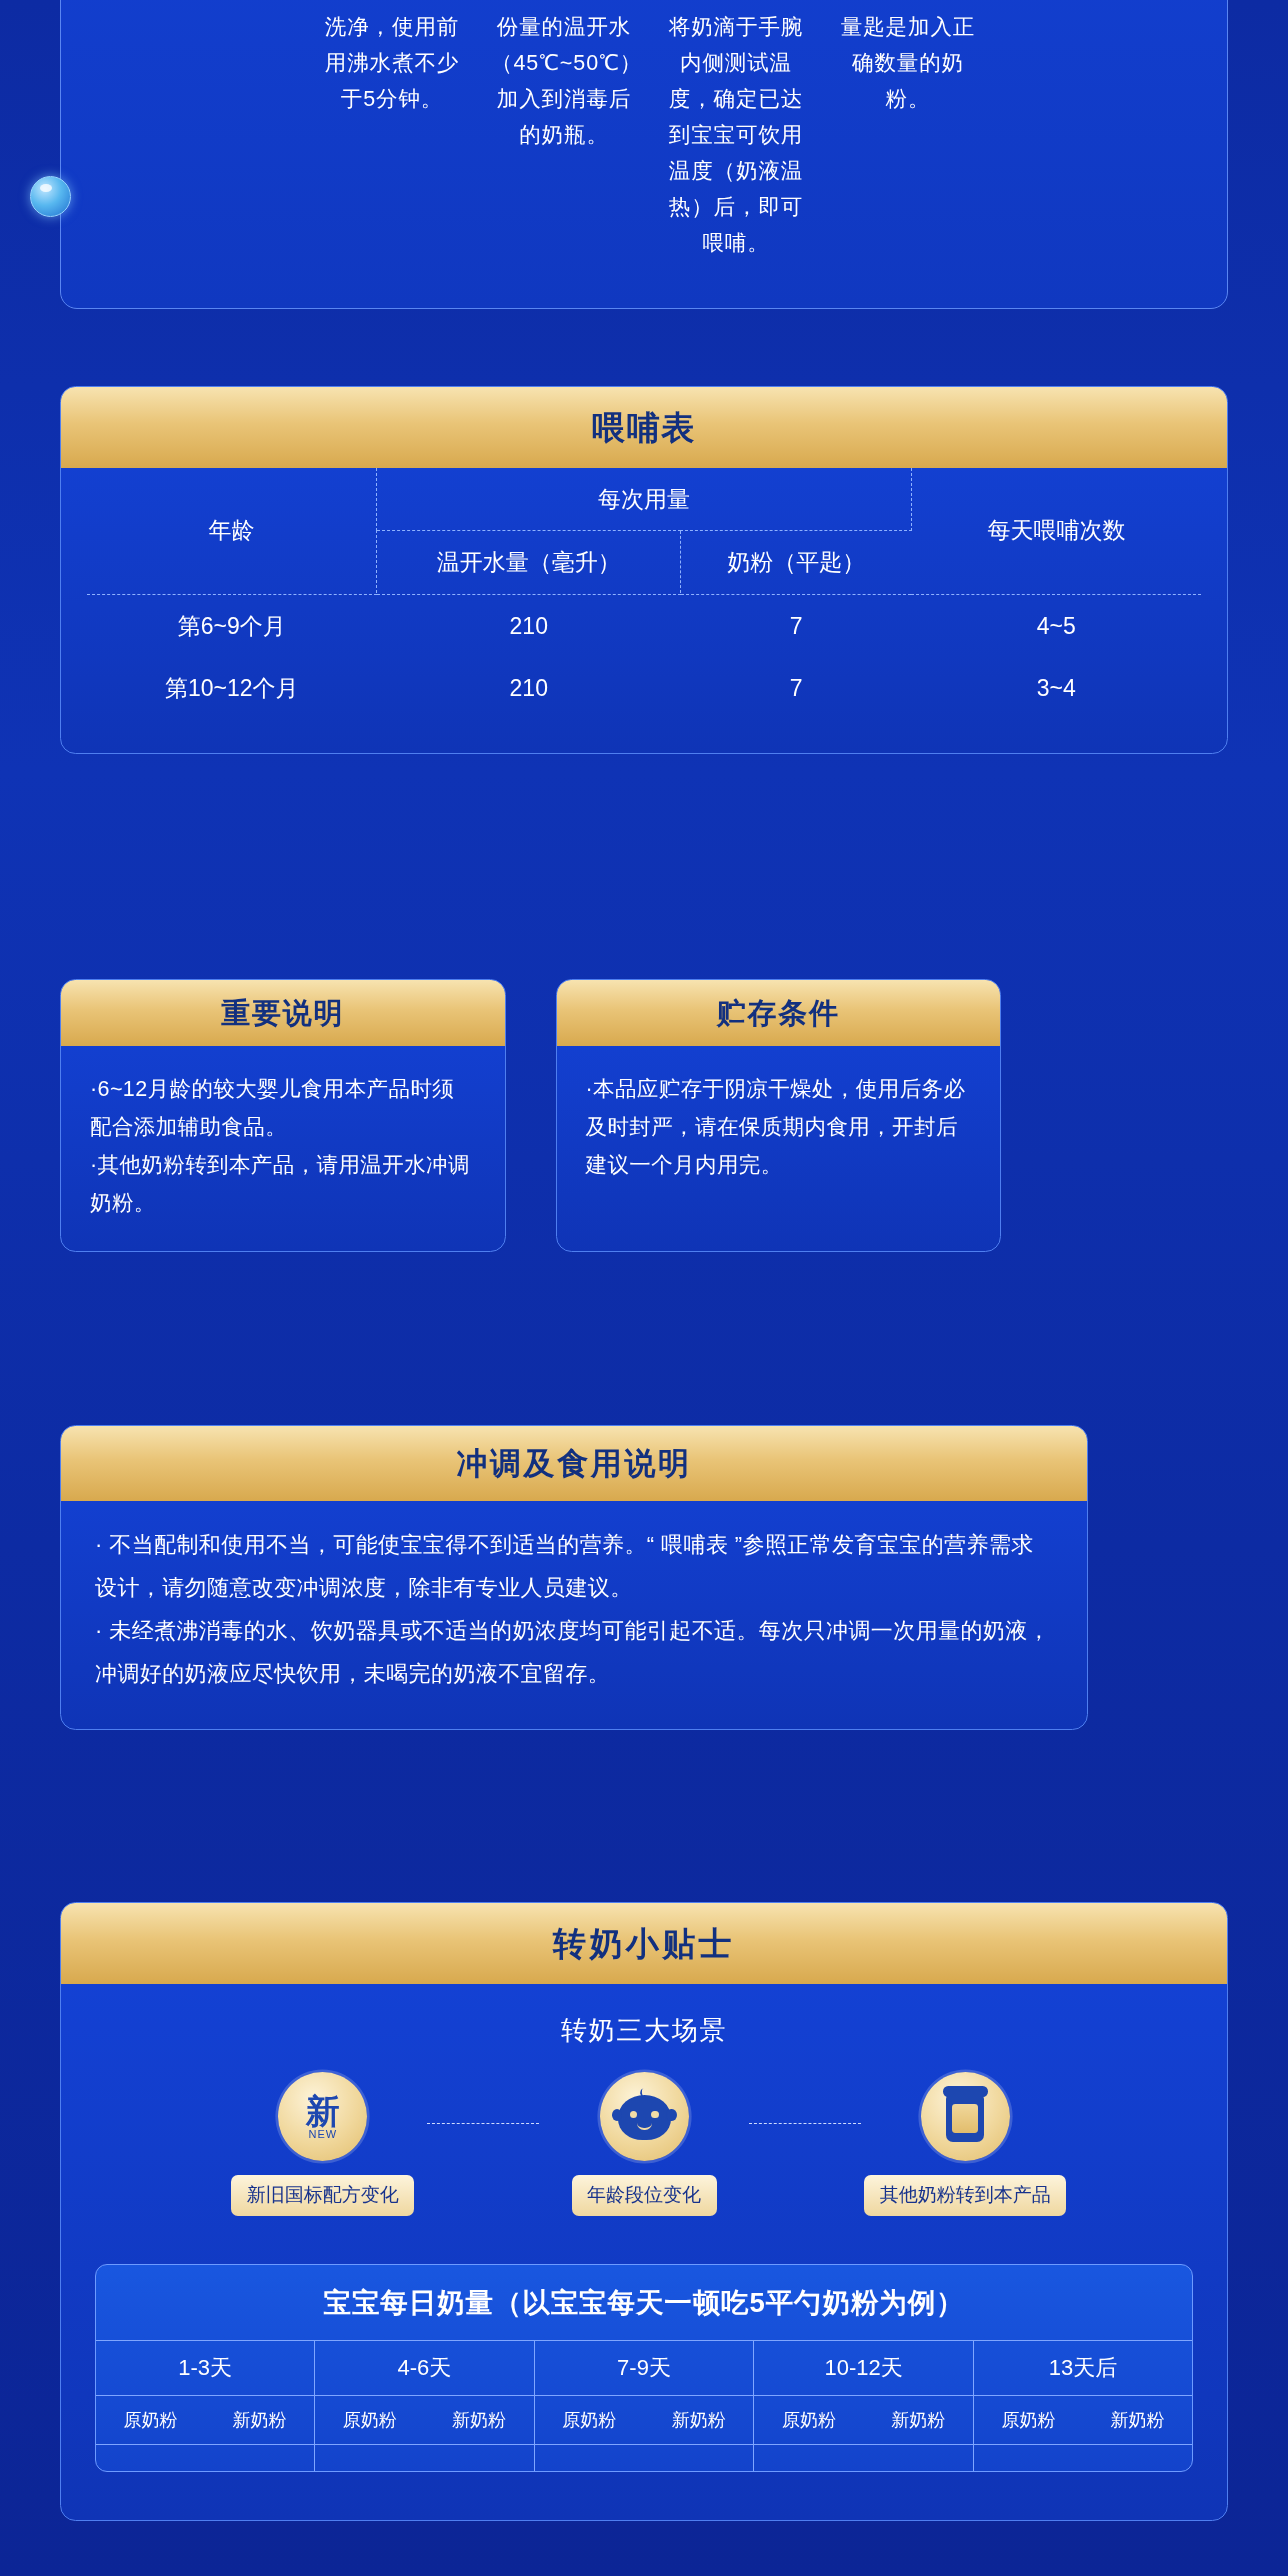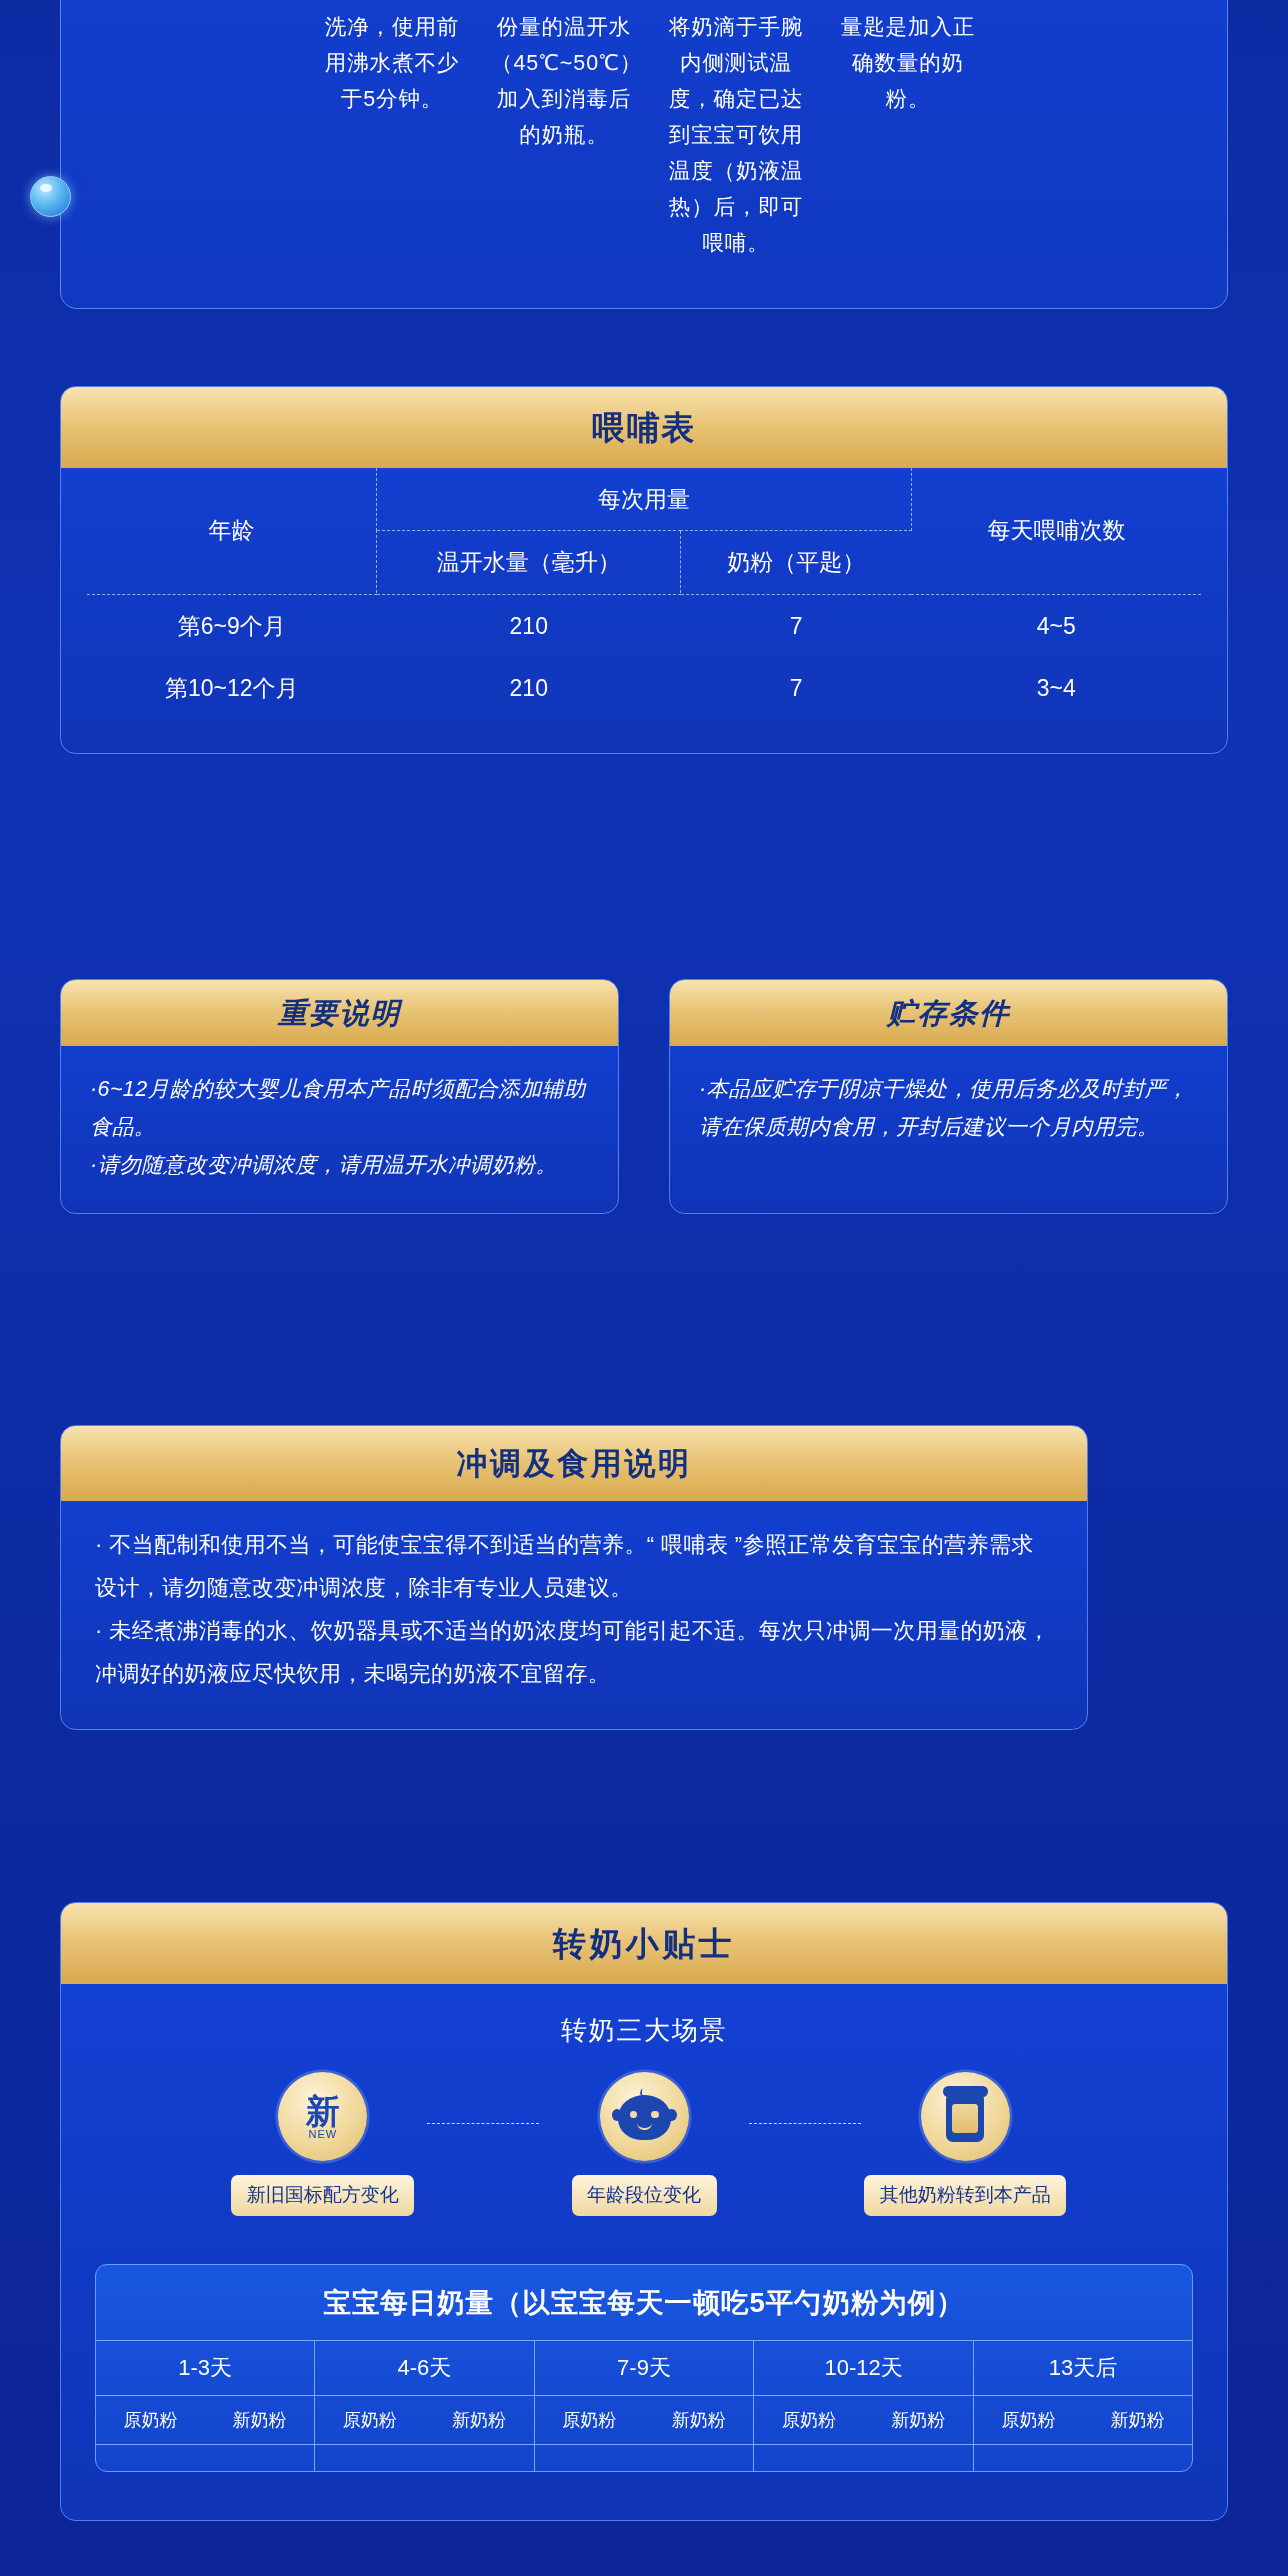--- a/index.html
+++ b/index.html
@@ -91,21 +91,21 @@
     color: #ffffff;
     padding: 15.5px 3.4px;
   }
   .dash-b { border-bottom: 1.7px dashed #8fb2ff; }
   .dash-r { border-right: 1.7px dashed #8fb2ff; }
   .hdr-cell { font-size: 25px; }
   .sub-cell { font-size: 22px; }
   .val-cell { font-size: 23px; padding: 22px 3.4px; }
 
   
-  .two-wrap { position: absolute; left: 60px; top: 979px; width: 1168px; display: flex; gap: 50px; font-style: italic; }
+  .two-wrap { position: absolute; left: 60px; top: 979px; width: 941px; display: flex; gap: 50px; }
   .half { width: 559px; }
   .half .gold-header { font-size: 29px; padding: 13.7px 0 12px; }
   .half-body {
     color: #ffffff;
     font-size: 21.5px;
     line-height: 38px;
     padding: 24px 29px 29px;
     letter-spacing: 0.4px;
   }
 
@@ -288,21 +288,21 @@
       </tbody>
         </table>
     </div>
   </div>
 
   <div class="two-wrap">
     <div class="half panel">
       <div class="gold-header">重要说明</div>
       <div class="half-body">
         <div>·6~12月龄的较大婴儿食用本产品时须配合添加辅助食品。</div>
-        <div>·请勿随意改变冲调浓度，请用温开水冲调奶粉。</div>
+        <div>·其他奶粉转到本产品，请用温开水冲调奶粉。</div>
       </div>
     </div>
     <div class="half panel">
       <div class="gold-header">贮存条件</div>
       <div class="half-body">
         <div>·本品应贮存于阴凉干燥处，使用后务必及时封严，请在保质期内食用，开封后建议一个月内用完。</div>
       </div>
     </div>
   </div>
 

